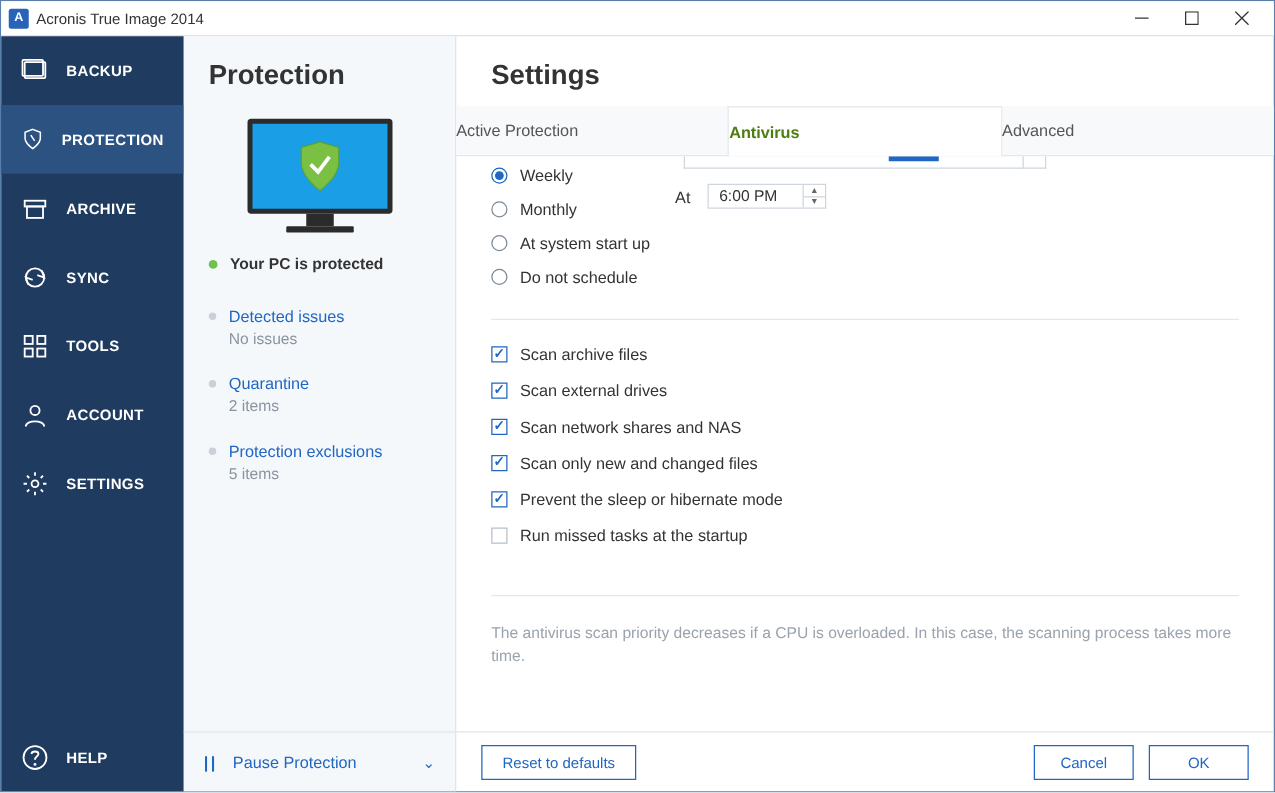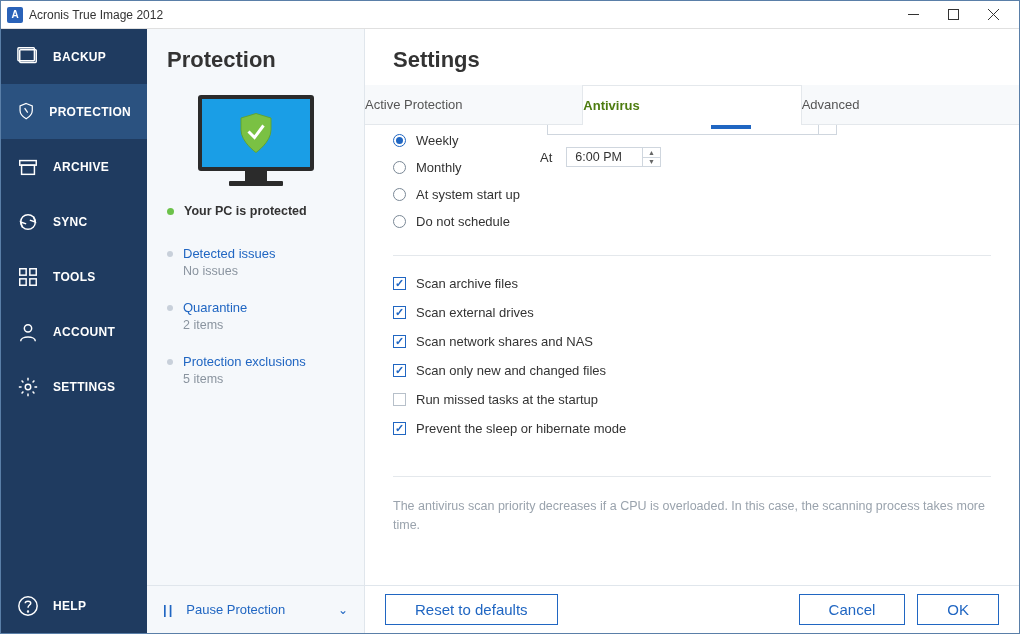--- a/index.html
+++ b/index.html
@@ -77,37 +77,37 @@
 .chk-row { display: flex; align-items: center; margin-bottom: 14px; }
 .chk { width: 13px; height: 13px; border: 1.5px solid #2066c2; margin-right: 10px; display: inline-flex; align-items: center; justify-content: center; }
 .chk.off { border-color: #b7c0ca; }
 .chk.on::after { content: "✓"; color: #2066c2; font-size: 11px; line-height: 1; font-weight: bold; }
 .chk-desc { font-size: 12.5px; color: #9aa3ad; margin-top: 2px; line-height: 1.5; }
 
 .spacer-sm { height: 16px; }
 
 
 .main .footer { height: 48px; border-top: 1px solid #e0e6ec; display: flex; align-items: center; padding: 0 20px; justify-content: space-between; }
-.btn { border: 1px solid #2066c2; color: #2066c2; background: #fff; font-size: 15px; padding: 6px 29px; cursor: pointer; min-width: 80px; text-align: right; }
+.btn { border: 1px solid #2066c2; color: #2066c2; background: #fff; font-size: 12px; padding: 6px 16px; cursor: pointer; min-width: 80px; text-align: center; }
 .btn-group { display: flex; gap: 12px; }
 
 
 .monitor { position: relative; width: 116px; }
 .monitor .screen { width: 116px; height: 76px; background: #1a9ee6; border: 4px solid #2b2b2b; border-radius: 3px; display: flex; align-items: center; justify-content: center; }
 .monitor .stand { width: 22px; height: 10px; background: #2b2b2b; margin: 0 auto; }
 .monitor .base { width: 54px; height: 5px; background: #2b2b2b; margin: 0 auto; border-radius: 1px; }
 </style>
 </head>
 <body>
 
 <div class="app">
 
   <div class="titlebar">
     <div class="app-icon">A</div>
-    <div class="title">Acronis True Image 2012</div>
+    <div class="title">Acronis True Image 2014</div>
     <div class="win-controls">
       <div class="win-btn">
           <svg viewBox="0 0 11 11">
             <line x1="0" y1="5.5" x2="11" y2="5.5" stroke="#333" stroke-width="1"></line>
           </svg>
         </div>
       <div class="win-btn">
           <svg viewBox="0 0 11 11">
             <rect x="0.5" y="0.5" width="10" height="10" fill="none" stroke="#333" stroke-width="1"></rect>
           </svg>
@@ -307,26 +307,26 @@
           </div>
         <div class="chk-row">
             <span class="chk on"></span>
             <span class="chk-label">Scan network shares and NAS</span>
           </div>
         <div class="chk-row">
             <span class="chk on"></span>
             <span class="chk-label">Scan only new and changed files</span>
           </div>
         <div class="chk-row">
+            <span class="chk on"></span>
+            <span class="chk-label">Prevent the sleep or hibernate mode</span>
+          </div>
+        <div class="chk-row">
             <span class="chk off"></span>
             <span class="chk-label">Run missed tasks at the startup</span>
-          </div>
-        <div class="chk-row">
-            <span class="chk on"></span>
-            <span class="chk-label">Prevent the sleep or hibernate mode</span>
           </div>
 
         <div class="spacer-sm"></div>
         <div class="divider" style="margin:10px 0 20px 0;"></div>
 
         <div>
           <div class="chk-desc">The antivirus scan priority decreases if a CPU is overloaded. In this case, the scanning process takes more time.</div>
         </div>
       </div>
 

